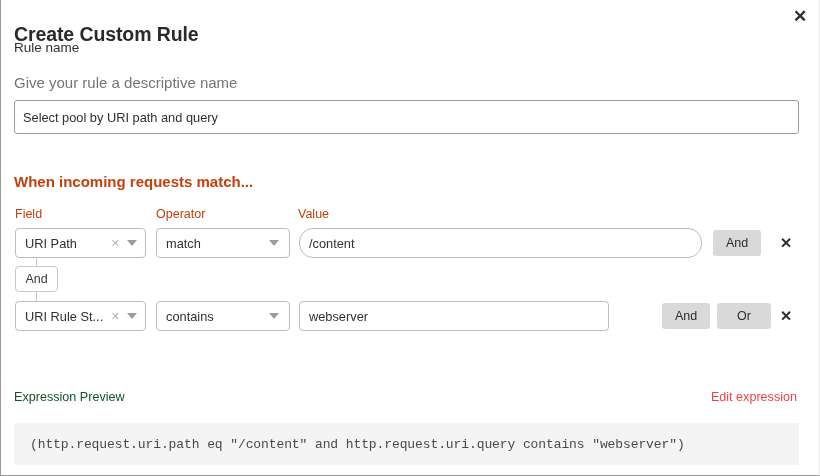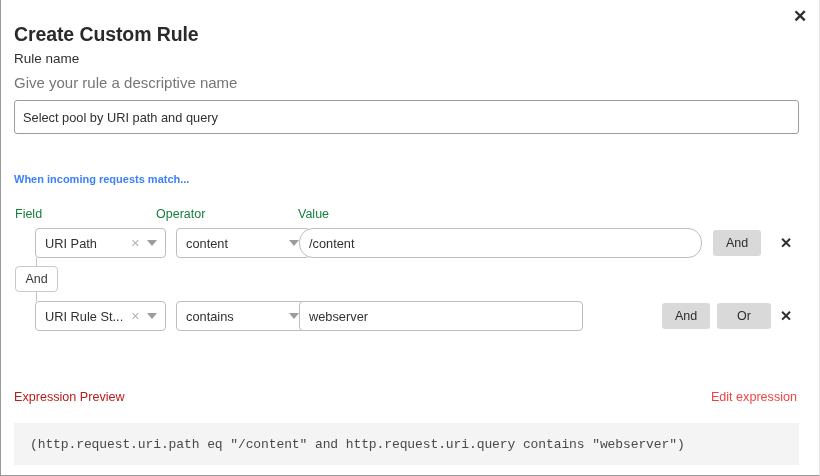--- a/index.html
+++ b/index.html
@@ -39,21 +39,21 @@
     cursor: pointer;
     color: #2f2f2f;
     font-size: 17px;
     font-weight: bold;
     line-height: 1;
   }
 
   
   #rulename-label {
     position: absolute;
-    left: 13px; top: 51px;
+    left: 13px; top: 40px;
     font-size: 13.5px;
     color: #303030;
   }
   #rulename-help {
     position: absolute;
     left: 13px; top: 74px;
     font-size: 15px;
     color: #767676;
   }
   #rulename-input {
@@ -67,30 +67,30 @@
     font-size: 12.8px;
     color: #303030;
     padding: 16px 8px;
     outline: none;
   }
 
   
   #match-heading {
     position: absolute;
     left: 13px; top: 173px;
-    font-size: 11px;
+    font-size: 15px;
     font-weight: bold;
-    color: #3b82f6;
+    color: #c2410c;
   }
 
   
   .col-header {
     position: absolute;
     font-size: 12.5px;
-    color: #15803d;
+    color: #c2410c;
     top: 207px;
     text-align: right;
   }
   #col-field    { left: 14px; }
   #col-operator { left: 155px; }
   #col-value    { left: 297px; }
 
   
   .cond-row { position: absolute; left: 0; width: 820px; height: 30px; }
   #row-1 { top: 228px; }
@@ -99,21 +99,20 @@
   .select-box {
     position: absolute;
     height: 30px;
     border: 1px solid #bdbdbd;
     border-radius: 4px;
     background: #fff;
     display: flex;
     align-items: center;
     padding: 0 6px 0 9px;
     cursor: pointer;
-    margin-left: 20px;
   }
   .select-label {
     flex: 1;
     font-size: 12.8px;
     color: #313131;
     white-space: nowrap;
     overflow: hidden;
   }
   .clear-x {
     font-size: 11px;
@@ -139,21 +138,21 @@
     border: 1px solid #bdbdbd;
     border-radius: 4px;
     background: #fff;
     font-family: "Liberation Sans", sans-serif;
     font-size: 12.8px;
     color: #313131;
     padding: 0 9px;
     outline: none;
   }
   #value-1 { left: 298px; width: 403px; border-radius: 14px; }
-  #value-2 { left: 298px; width: 284px; }
+  #value-2 { left: 298px; width: 310px; }
 
   .logic-btn {
     position: absolute;
     height: 26px;
     top: 2px;
     background: #d9d9d9;
     border: none;
     border-radius: 3px;
     font-family: "Liberation Sans", sans-serif;
     font-size: 12.5px;
@@ -203,21 +202,21 @@
     font-size: 12.5px;
     color: #3a3a3a;
     cursor: pointer;
   }
 
   
   #expr-label {
     position: absolute;
     left: 13px; top: 390px;
     font-size: 12.6px;
-    color: #b91c1c;
+    color: #14532d;
   }
   #edit-expr-link {
     position: absolute;
     right: 22px; top: 390px;
     font-size: 12.6px;
     color: #ef4444;
     cursor: pointer;
     text-decoration: none;
   }
   #expr-box {
@@ -255,21 +254,21 @@
   <div class="col-header" id="col-operator">Operator</div>
   <div class="col-header" id="col-value">Value</div>
 
   <div class="cond-row" id="row-1">
     <div class="select-box field-select">
       <span class="select-label">URI Path</span>
       <span class="clear-x">✕</span>
       <span class="caret"></span>
     </div>
     <div class="select-box operator-select">
-      <span class="select-label">content</span>
+      <span class="select-label">match</span>
       <span class="caret"></span>
     </div>
     <input class="value-input" id="value-1" type="text" value="/content" style="">
     <button class="logic-btn" id="and-1">And</button>
     <div class="delete-x" id="del-1">✕</div>
   </div>
 
   <div id="connector-line-top"></div>
   <div id="connector-badge">And</div>
   <div id="connector-line-bottom"></div>

